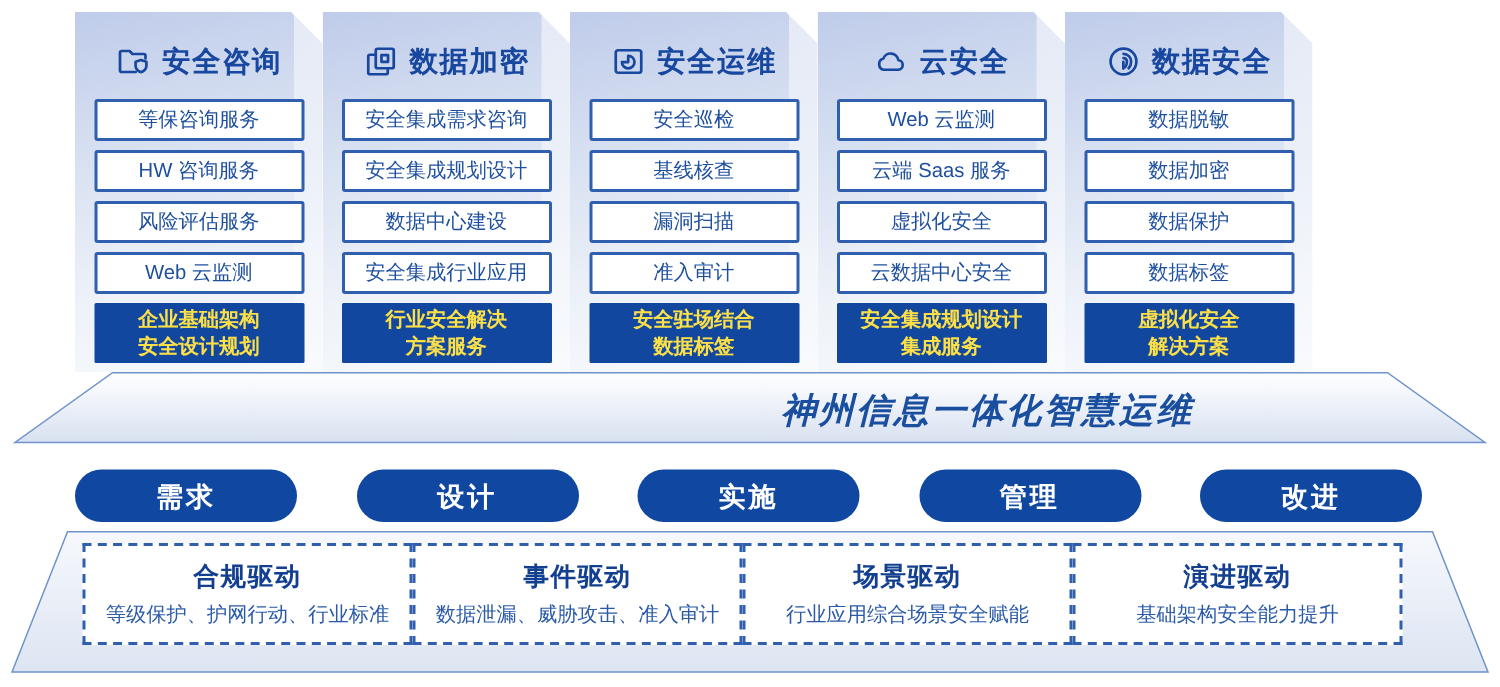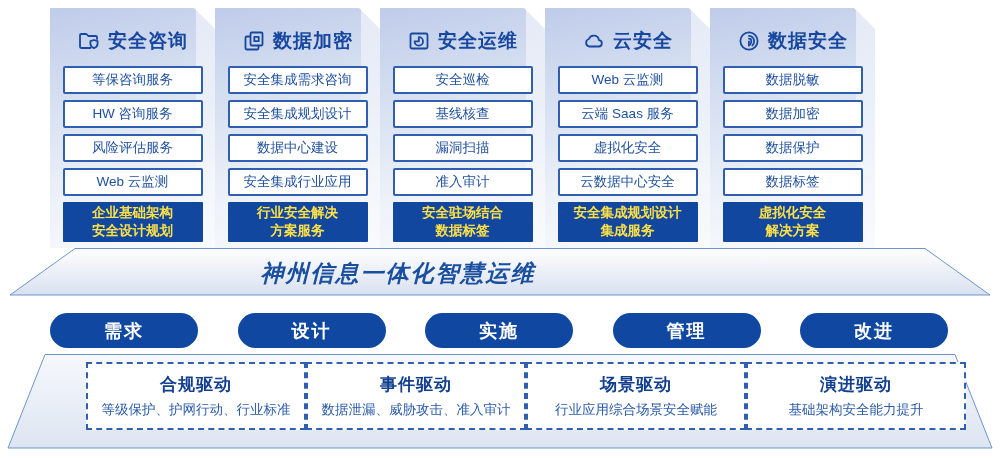--- a/index.html
+++ b/index.html
@@ -23,34 +23,34 @@
   .card-items { margin-top:12px; display:flex; flex-direction:column; gap:6px; z-index:1; }
   .item-box { width:140px; height:28px; background:#fff; border:2px solid #2F5FAE; border-radius:2px;
           display:flex; align-items:center; justify-content:center;
           color:#1D4F9E; font-size:13.5px; white-space:nowrap; }
   .highlight { margin-top:6px; width:140px; height:40px; background:#11479F; border-radius:1px;
           display:flex; flex-direction:column; align-items:center; justify-content:center;
           color:#fde047; font-weight:bold; font-size:13.5px; line-height:1.35; z-index:1; }
 
   
   .banner-svg { position:absolute; left:0; top:248px; }
-  .banner-title { position:absolute; left:0; top:258px; width:796px; text-align:center;
+  .banner-title { position:absolute; left:0; top:258px; width:796px; text-align:right;
           color:#1A4FA0; font-weight:bold; font-style:italic; font-size:23px; letter-spacing:2px; }
 
   
   .phases { position:absolute; left:50px; top:313px; width:898px;
           display:flex; justify-content:space-between; }
   .pill { width:148px; height:35px; border-radius:18px; background:#0F47A1;
           display:flex; align-items:center; justify-content:center;
           color:#fff; font-weight:bold; font-size:18px; letter-spacing:2px; }
 
   
   .panel-svg { position:absolute; left:0; top:354px; }
-  .drivers { position:absolute; left:48px; top:362px; width:918px;
-          display:flex; justify-content:flex-end; }
+  .drivers { position:absolute; left:36px; top:362px; width:918px;
+          display:flex; justify-content:center; }
   .driver-box { width:220px; height:68px; background:#fff; border:2px dashed #2F5FAE;
           display:flex; flex-direction:column; align-items:center; justify-content:center; gap:5px; }
   .driver-title { color:#123F8F; font-weight:bold; font-size:17px; letter-spacing:1px; }
   .driver-desc  { color:#2A5AA8; font-size:13.5px; white-space:nowrap;font-family:Liberation Serif, serif; }
 </style>
 </head>
 <body>
 
 <div class="stage">
 

